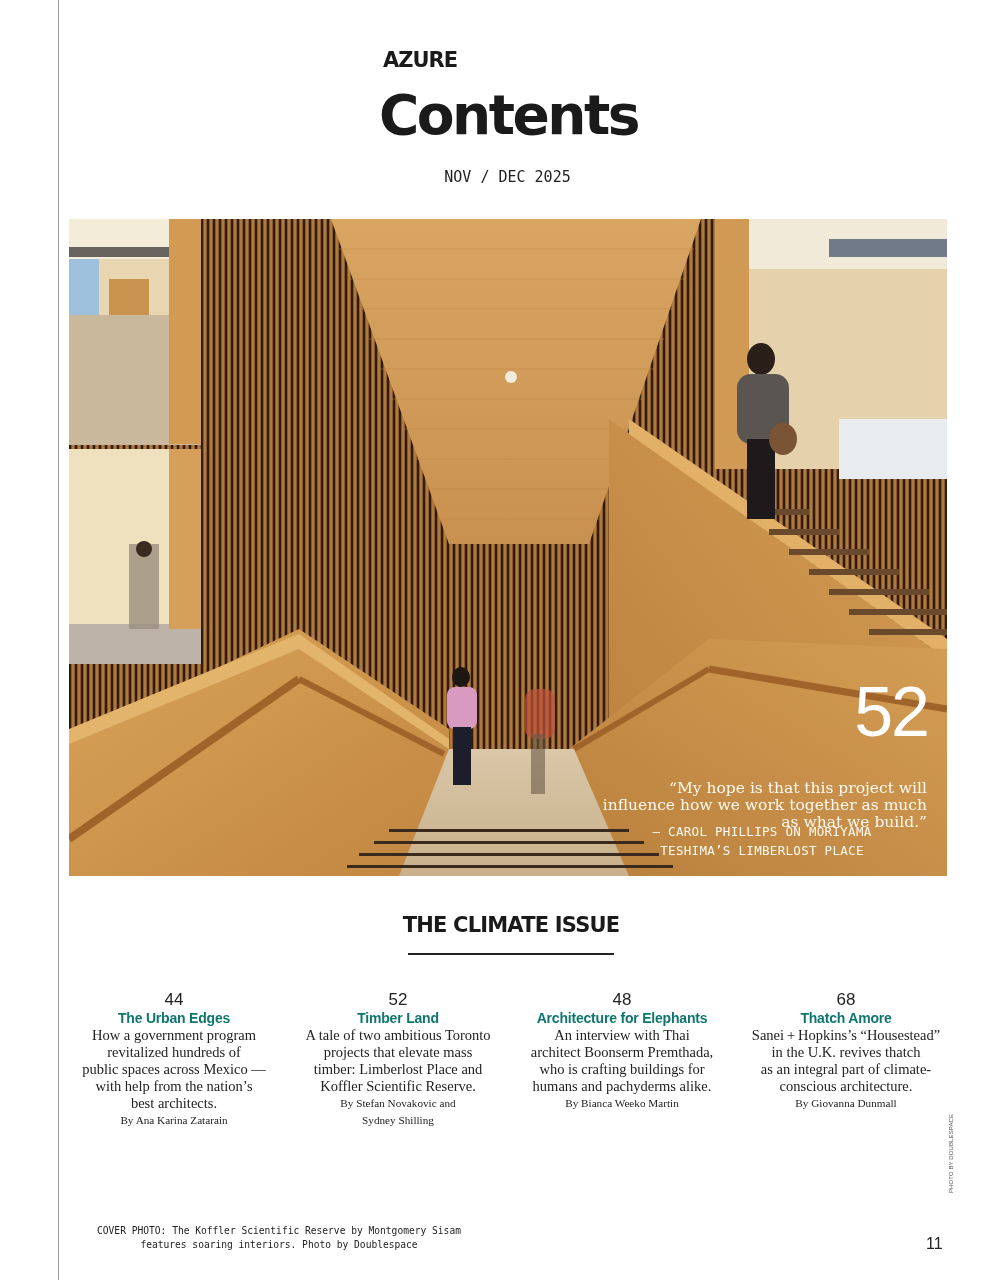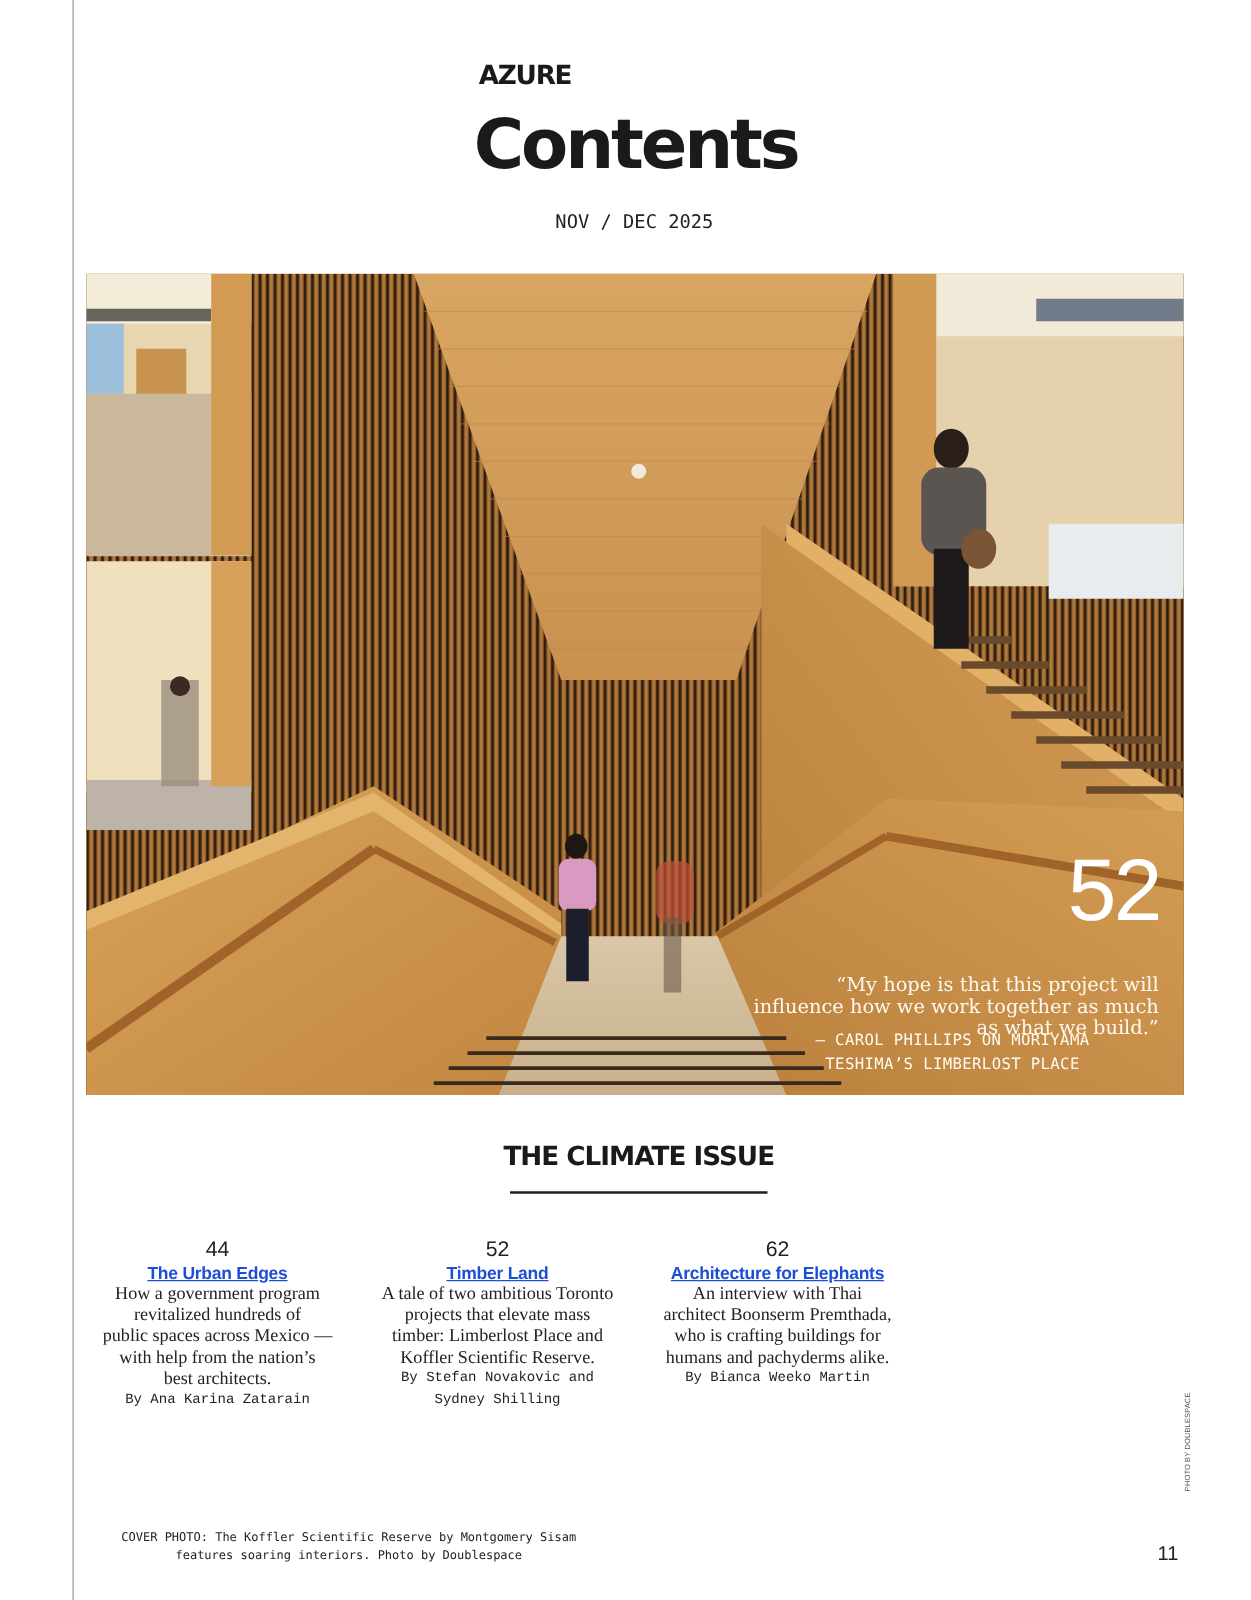--- a/index.html
+++ b/index.html
@@ -26,23 +26,23 @@
   .pull-attr { position: absolute; right: 20px; top: 603px; width: 330px; text-align: center;
     font-family: "DejaVu Sans Mono", monospace; font-size: 12.5px; line-height: 19px; color: #fffaf0; letter-spacing: 0.3px; }
 
   .section-title { position: absolute; left: 0; width: 1022px; text-align: center; top: 913px;
     font-family: "DejaVu Sans", sans-serif; font-weight: bold; font-size: 21px; letter-spacing: -0.8px; color: #1a1a1a; }
   .section-rule { position: absolute; left: 408px; top: 953px; width: 206px; height: 1.5px; background: #222; }
 
   .articles { position: absolute; top: 990px; left: 62px; width: 896px; display: flex; }
   .article { width: 224px; text-align: center; }
   .article .page { font-family: "Liberation Sans", sans-serif; font-size: 17px; line-height: 20px; color: #222; }
-  .article .head { font-family: "Liberation Sans", sans-serif; font-weight: bold; font-size: 14px; line-height: 17px; color: #1d4ed8; letter-spacing: -0.2px; text-decoration: underline; }
+  .article .head { font-family: "Liberation Sans", sans-serif; font-weight: bold; font-size: 14px; line-height: 17px; color: #0f766e; letter-spacing: -0.2px; }
   .article .dek { font-family: Liberation Serif, serif; font-size: 14.5px; line-height: 17px; color: #222; margin-top: 0px; }
-  .article .byline { font-family: Liberation Mono, monospace; font-size: 11.2px; line-height: 17px; color: #222; margin-top: 0px; }
+  .article .byline { font-family: Liberation Serif, serif; font-size: 11.2px; line-height: 17px; color: #222; margin-top: 0px; }
 
   .photo-credit { position: absolute; left: 948px; top: 1193px; transform: rotate(-90deg); transform-origin: 0 0;
     font-family: "Liberation Sans", sans-serif; font-size: 6px; color: #555; letter-spacing: 0.1px; white-space: nowrap; }
 
   .cover-caption { position: absolute; left: 69px; top: 1224px; width: 420px;
     font-family: "DejaVu Sans Mono", monospace; font-size: 9.6px; line-height: 14px; color: #222; text-align: center; }
   .folio { position: absolute; left: 926px; top: 1235px; font-family: "Liberation Sans", sans-serif; font-size: 16px; color: #222; }
 </style>
 </head>
 <body>
@@ -193,31 +193,42 @@
       <div>timber: Limberlost Place and</div>
       <div>Koffler Scientific Reserve.</div>
     </div>
     <div class="byline">
       <div>By Stefan Novakovic and</div>
       <div>Sydney Shilling</div>
     </div>
   </div>
 
   <div class="article">
-    <div class="page">62</div>
+    <div class="page">48</div>
     <div class="head">Architecture for Elephants</div>
     <div class="dek">
       <div>An interview with Thai</div>
       <div>architect Boonserm Premthada,</div>
       <div>who is crafting buildings for</div>
       <div>humans and pachyderms alike.</div>
     </div>
     <div class="byline">By Bianca Weeko Martin</div>
   </div>
 
+  <div class="article">
+    <div class="page">68</div>
+    <div class="head">Thatch Amore</div>
+    <div class="dek">
+      <div>Sanei + Hopkins’s “Housestead”</div>
+      <div>in the U.K. revives thatch</div>
+      <div>as an integral part of climate-</div>
+      <div>conscious architecture.</div>
+    </div>
+    <div class="byline">By Giovanna Dunmall</div>
+  </div>
 </div>
 
 <div class="photo-credit">PHOTO BY DOUBLESPACE</div>
 
 <div class="cover-caption">
   <div>COVER PHOTO: The Koffler Scientific Reserve by Montgomery Sisam</div>
   <div>features soaring interiors. Photo by Doublespace</div>
 </div>
 <div class="folio">11</div>
 

